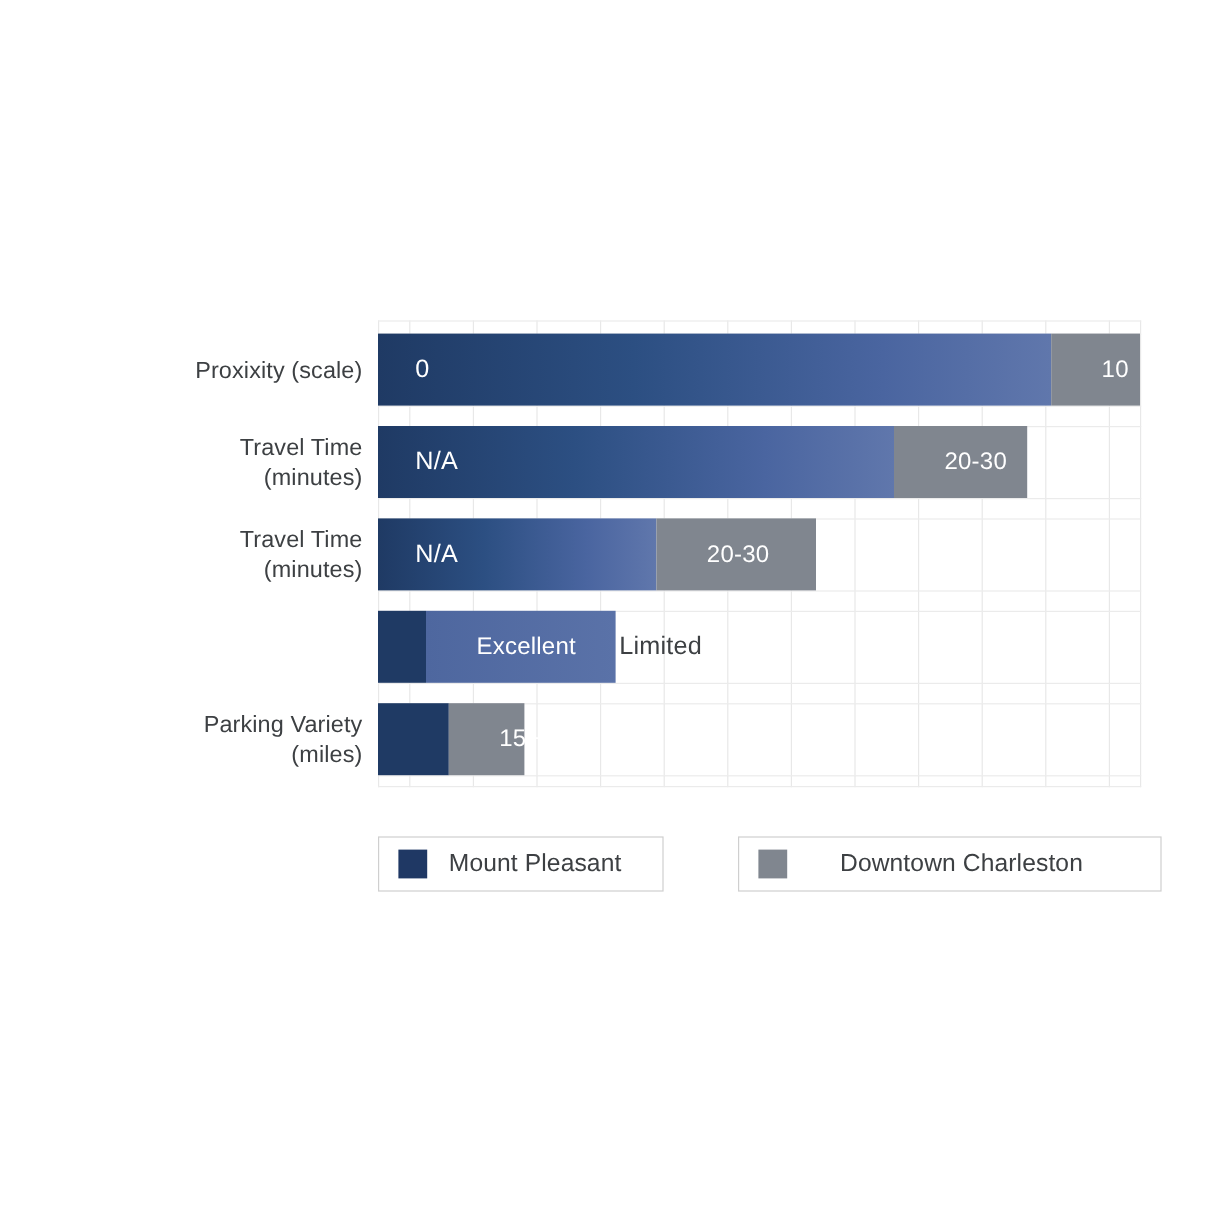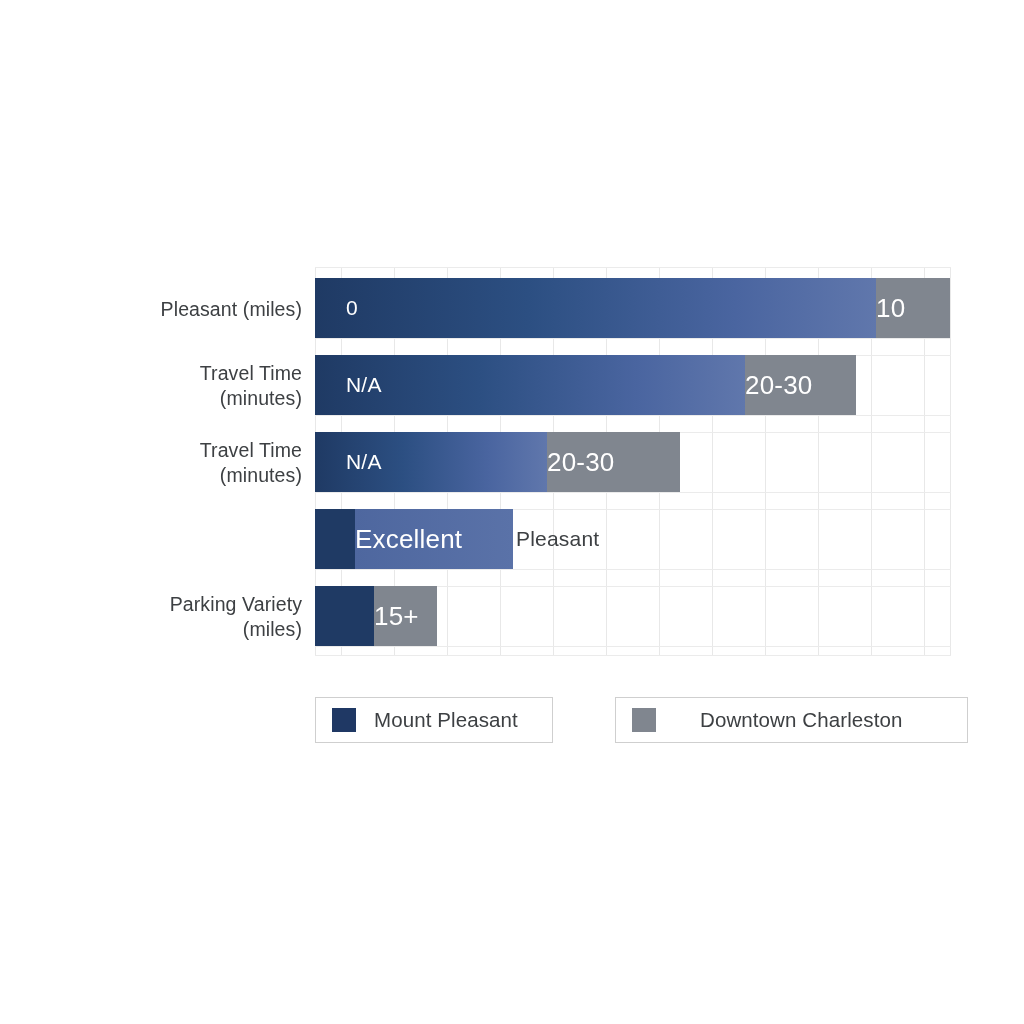--- a/index.html
+++ b/index.html
@@ -105,24 +105,25 @@
     background: #80868f;
   }
   .seg-label-left {
     color: #ffffff;
     font-size: 21px;
     padding-left: 31px;
     letter-spacing: 0.2px;
   }
   .seg-label-center {
     color: #ffffff;
-    font-size: 26px;
+    font-size: 20px;
     width: 100%;
     justify-content: center;
     letter-spacing: 0.2px;
+    margin-left: 42px;
   }
   .outside-label {
     position: absolute;
     top: 0;
     height: 60px;
     display: flex;
     align-items: center;
     color: #3d4043;
     font-size: 21px;
     letter-spacing: 0.2px;
@@ -162,21 +163,21 @@
   }
 </style>
 </head>
 <body>
 
 <div id="chart-root">
 
   <div class="cat-labels">
 
     <div class="cat-label" style="top:12px;">
-      <span>Pleasant (miles)</span>
+      <span>Proxixity (scale)</span>
     </div>
 
     <div class="cat-label" style="top:89px;">
       <span>Travel Time</span>
       <span>(minutes)</span>
     </div>
 
     <div class="cat-label" style="top:166px;">
       <span>Travel Time</span>
       <span>(minutes)</span>
@@ -246,21 +247,21 @@
       <div class="seg seg-gray" style="left:232px; width:133px;">
         <span class="seg-label-center">20-30</span>
       </div>
     </div>
 
     <div class="bar-row" style="top:242px; width:183px;">
       <div class="seg seg-blue-solid" style="left:0px; width:40px;"></div>
       <div class="seg seg-blue-light" style="left:40px; width:158px;">
         <span class="seg-label-center">Excellent</span>
       </div>
-      <div class="outside-label" style="left:201px;">Pleasant</div>
+      <div class="outside-label" style="left:201px;">Limited</div>
     </div>
 
     <div class="bar-row" style="top:319px; width:122px;">
       <div class="seg seg-blue-solid" style="left:0px; width:59px;">
         <span class="seg-label-left"></span>
       </div>
       <div class="seg seg-gray" style="left:59px; width:63px;">
         <span class="seg-label-center">15+</span>
       </div>
     </div>

